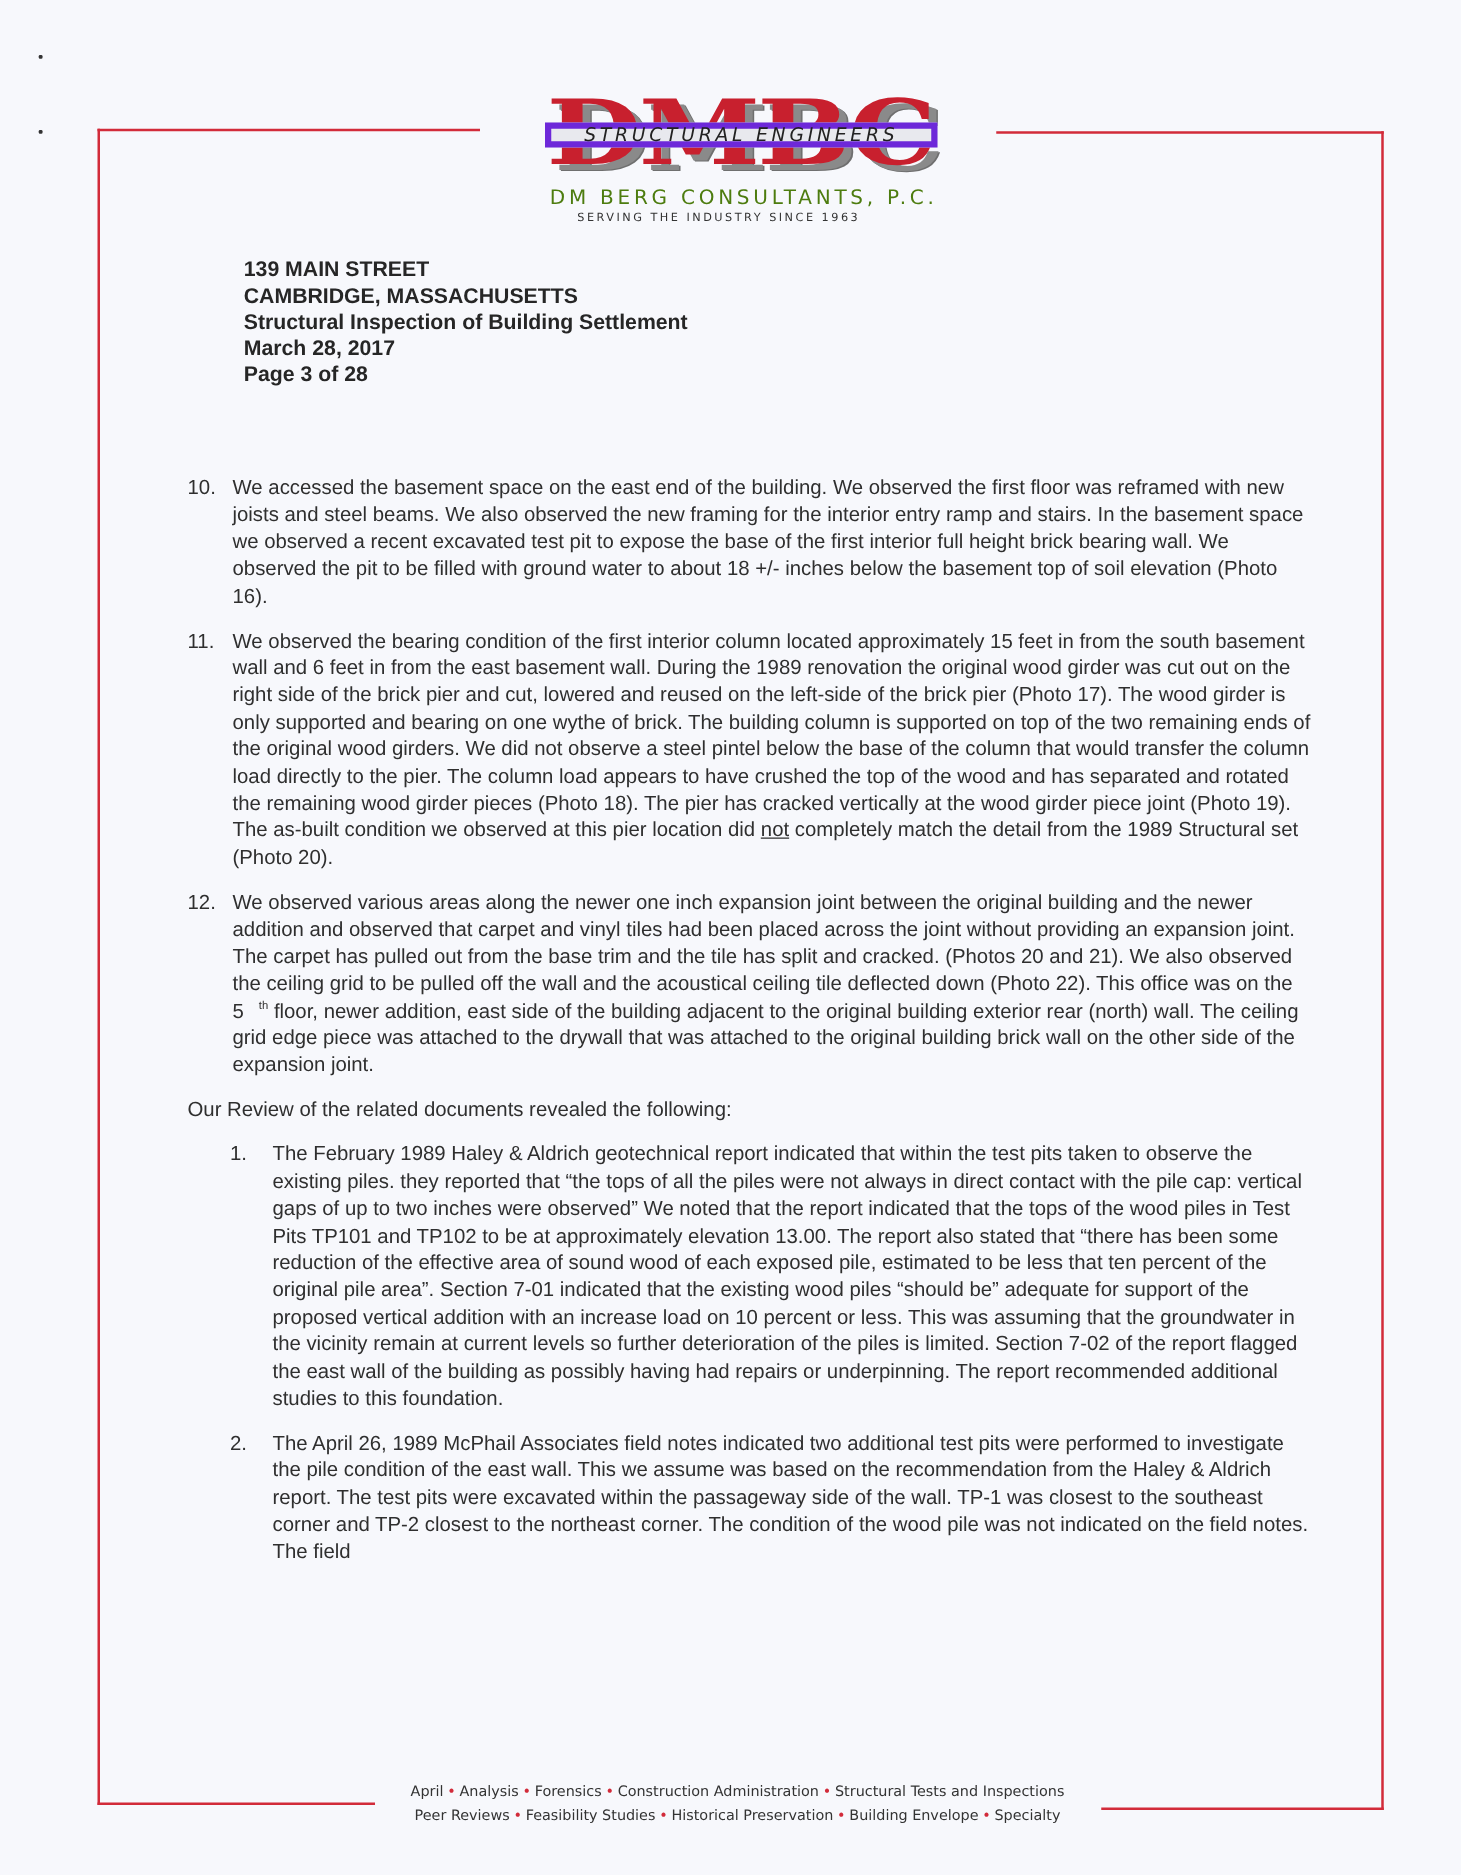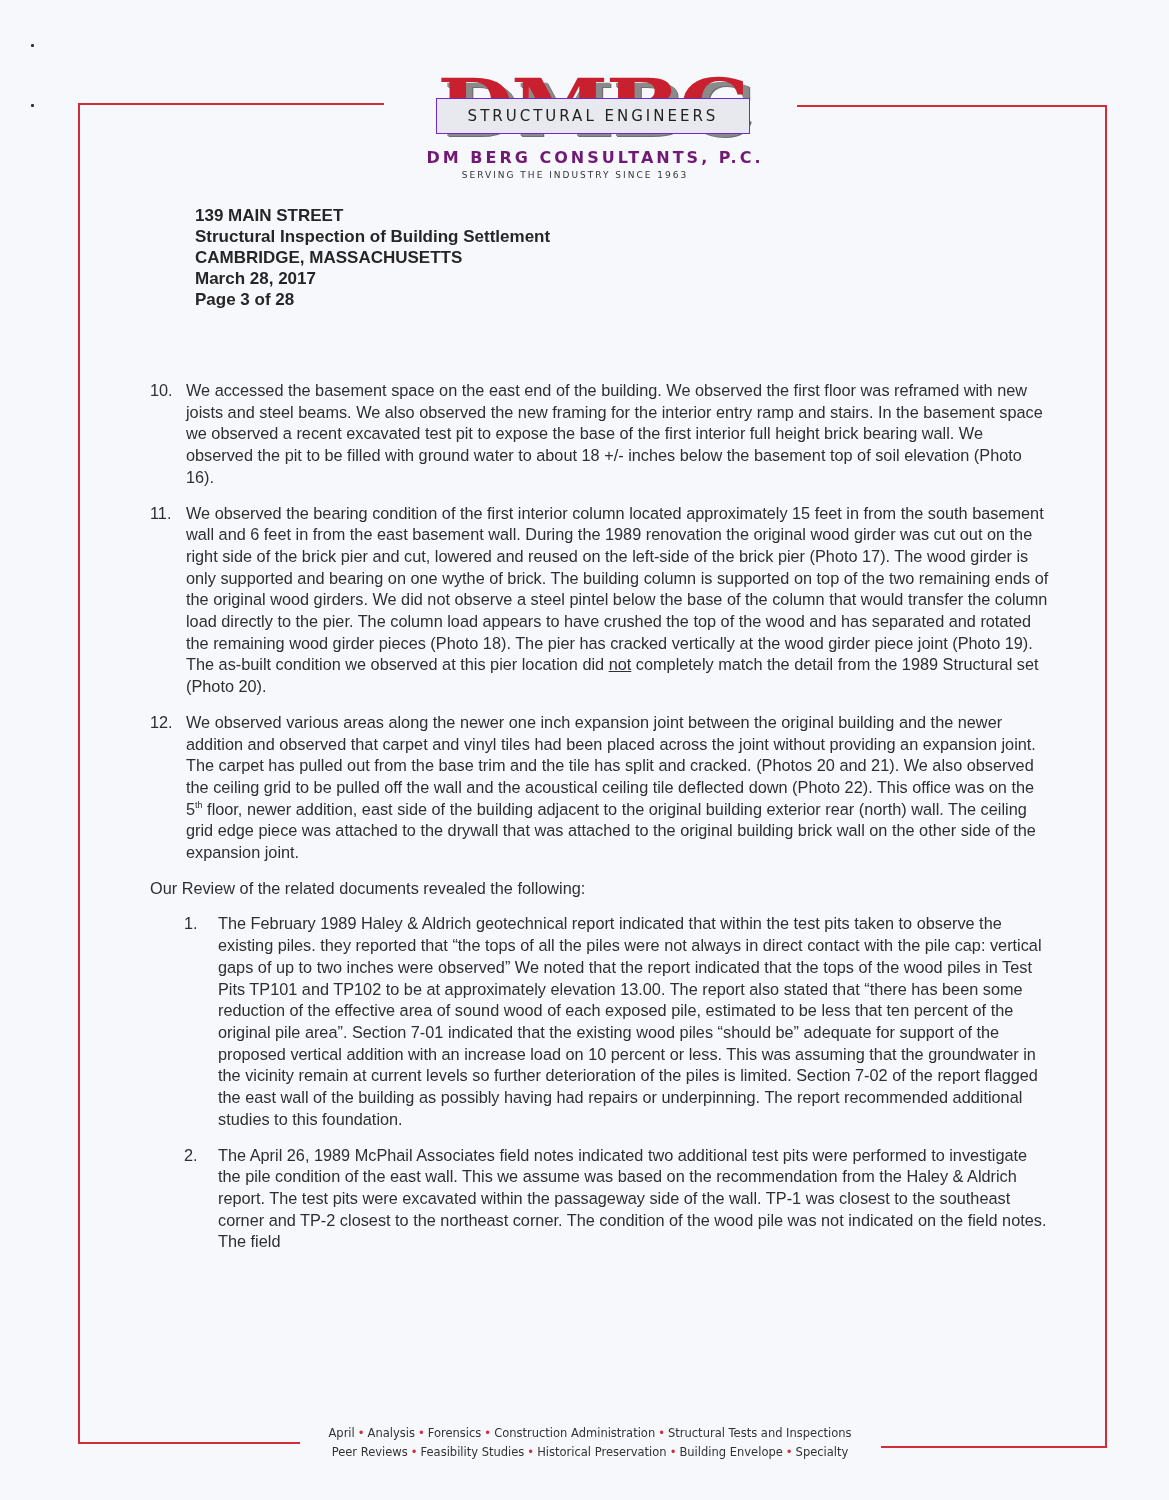--- a/index.html
+++ b/index.html
@@ -10,42 +10,42 @@
 
     
     .frame-line { position: absolute; background: #d22b3a; }
 
     
     .logo { position: absolute; left: 414px; top: 72px; width: 356px; height: 68px; }
     .logo-letters { position: absolute; left: 0; top: 0; width: 356px; height: 68px;
       font-family: "DejaVu Serif", serif; font-weight: bold; font-size: 72px; line-height: 68px;
       letter-spacing: -2px; color: #c8202e; text-align: center;
       text-shadow: 5px 5px 0 #8a8a8a, 6px 6px 0 #6f6f6f; transform: scaleX(1.22); transform-origin: center; }
-    .logo-band { position: absolute; left: 22px; top: 26px; width: 314px; height: 36px; background: #e8e9ee;
-      border: 1px solid #6d28d9; display: flex; align-items: center; justify-content: center; }
+    .logo-band { position: absolute; left: 22px; top: 26px; width: 314px; height: 20px; background: #e8e9ee;
+      border: 5px solid #6d28d9; display: flex; align-items: center; justify-content: center; font-style: italic; }
     .logo-band span { font-family: "DejaVu Sans", sans-serif; font-size: 15px; letter-spacing: 3px; color: #222; }
     .company { position: absolute; left: 410px; top: 148px; width: 370px; text-align: center;
-      font-family: "DejaVu Sans", sans-serif; font-size: 16px; letter-spacing: 3px; color: #701a75; font-weight: bold; }
+      font-family: "DejaVu Sans", sans-serif; font-size: 16px; letter-spacing: 3px; color: #4d7c0f; }
     .tagline { position: absolute; left: 390px; top: 170px; width: 370px; text-align: center;
       font-family: "DejaVu Sans", sans-serif; font-size: 9px; letter-spacing: 2px; color: #333; }
 
     
     .hdr { position: absolute; left: 150px; top: 205px; font-weight: bold; font-size: 17px; line-height: 21px; color: #262626; margin-left: 45px; }
 
     
     .content { position: absolute; left: 150px; top: 380px; width: 900px; font-size: 16.3px; line-height: 21.7px; color: #2f2f2f; }
     .item { display: flex; margin-bottom: 14px; }
     .item .num { width: 36px; flex: 0 0 36px; }
     .item .txt { flex: 1; }
     .intro { margin: 14px 0 14px 0; }
     .sub { display: flex; margin-left: 34px; margin-bottom: 14px; }
     .sub .num { width: 34px; flex: 0 0 34px; }
     .sub .txt { flex: 1; }
     u { text-decoration: underline; }
-    sup { font-size: 9px; vertical-align: 7px; line-height: 0; }
+    sup { font-size: 9px; vertical-align: 7px; line-height: 0; margin-left: 12px; }
 
     
     .footer { position: absolute; left: 300px; top: 1424px; width: 580px; text-align: center;
       font-family: "DejaVu Sans", sans-serif; font-size: 11.5px; line-height: 19px; color: #333; }
     .bullet { color: #d22b3a; margin: 0 3px; }
   </style>
 </head>
 <body>
 
 <div class="scan-mark" style="left:31px;top:44px;"></div>
@@ -62,22 +62,22 @@
   <div class="logo-letters">DMBC</div>
   <div class="logo-band">
     <span>STRUCTURAL ENGINEERS</span>
   </div>
 </div>
 <div class="company">DM BERG CONSULTANTS, P.C.</div>
 <div class="tagline">SERVING THE INDUSTRY SINCE 1963</div>
 
 <div class="hdr">
   <div>139 MAIN STREET</div>
+  <div>CAMBRIDGE, MASSACHUSETTS</div>
   <div>Structural Inspection of Building Settlement</div>
-  <div>CAMBRIDGE, MASSACHUSETTS</div>
   <div>March 28, 2017</div>
   <div>Page 3 of 28</div>
 </div>
 
 <div class="content">
   <div class="item">
     <span class="num">10.</span>
     <span class="txt">We accessed the basement space on the east end of the building.  We observed the first floor was reframed with new joists and steel beams.  We also observed the new framing for the interior entry ramp and stairs.  In the basement space we observed a recent excavated test pit to expose the base of the first interior full height brick bearing wall.  We observed the pit to be filled with ground water to about 18 +/- inches below the basement top of soil elevation (Photo 16).</span>
   </div>
   <div class="item">

